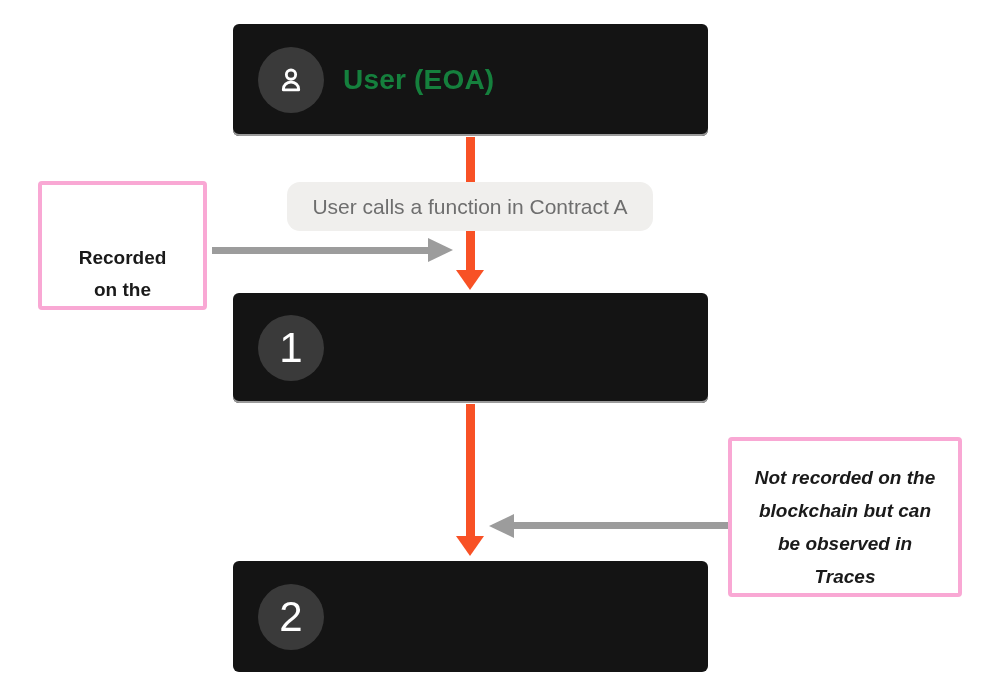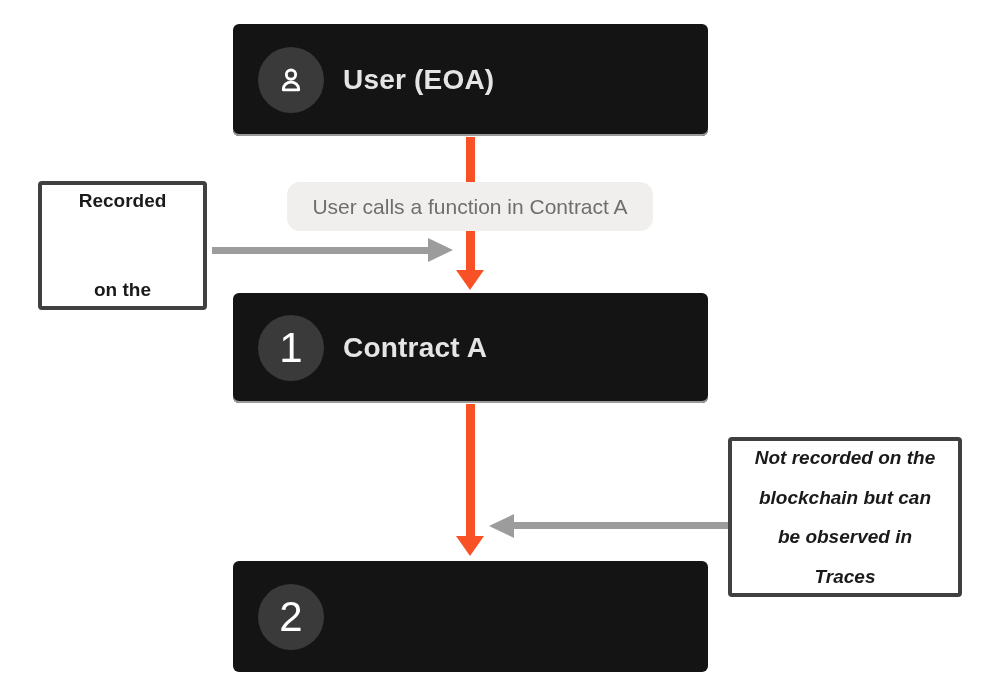--- a/index.html
+++ b/index.html
@@ -37,21 +37,21 @@
     flex: 0 0 auto;
   }
   .badge-num {
     color: #ffffff;
     font-size: 42px;
     font-weight: 400;
     line-height: 1;
   }
   .node-title {
     margin-left: 19px;
-    color: #e5e5e5;
+    color: #15803d;
     font-size: 28px;
     font-weight: 700;
     letter-spacing: 0.2px;
   }
 
   
   .o-shaft {
     position: absolute;
     left: 466px; width: 9px;
     background: #f85125;
@@ -102,26 +102,26 @@
     z-index: 1;
   }
   .g-head-right { left: 428px; top: 238px; border-left: 25px solid #9c9c9c; }
   .g-head-left  { left: 489px; top: 514px; border-right: 25px solid #9c9c9c; }
 
   
   .note {
     position: absolute;
     box-sizing: border-box;
     background: #ffffff;
-    border: 4px solid #404040;
+    border: 4px solid #f9a8d4;
     border-radius: 4px;
     color: #1a1a1a;
     font-weight: 700;
     display: flex; flex-direction: column;
-    align-items: center; justify-content: space-between;
+    align-items: center; justify-content: flex-end;
     text-align: center;
     z-index: 3;
   }
   .note-left  { left: 38px;  top: 181px; width: 169px; height: 129px; font-size: 19px; line-height: 32px; }
   .note-right { left: 728px; top: 437px; width: 234px; height: 160px; font-size: 19px; line-height: 33px; font-style: italic; }
 
   .user-icon-svg { display: block; }
 </style>
 </head>
 <body>
@@ -154,21 +154,20 @@
         </svg>
       </span>
     </div>
     <div class="node-title">User (EOA)</div>
   </div>
 
   <div class="node node-a has-underline">
     <div class="badge">
       <span class="badge-num">1</span>
     </div>
-    <div class="node-title">Contract A</div>
   </div>
 
   <div class="node node-b">
     <div class="badge">
       <span class="badge-num">2</span>
     </div>
   </div>
 
   <div class="note note-left">
     <div>Recorded</div>

